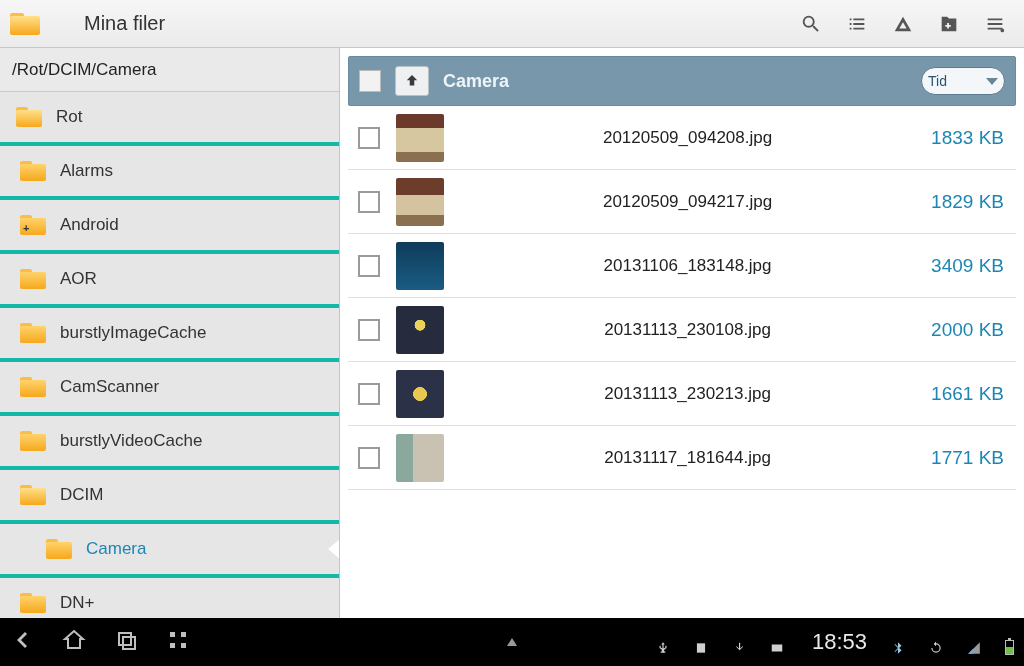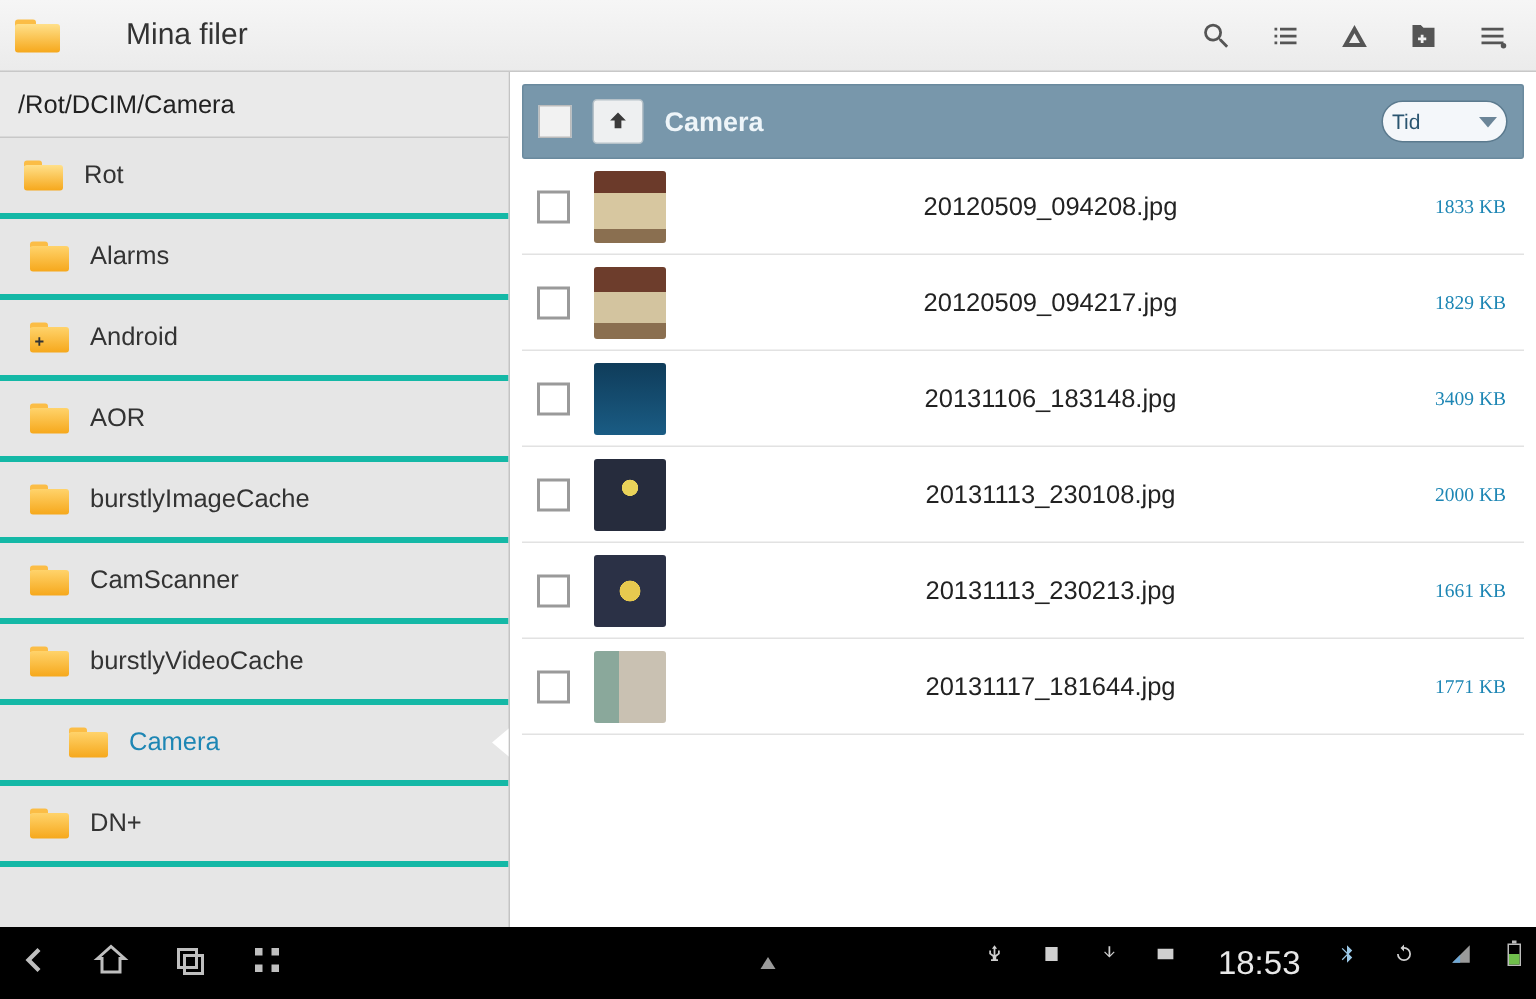--- a/index.html
+++ b/index.html
@@ -93,40 +93,40 @@
   .sort .tri { width:0;height:0;border-left:6px solid transparent;border-right:6px solid transparent;border-top:7px solid #6b8598;}
 
   .files { flex:1; overflow:hidden; padding:0 8px;text-align:center; }
   .file-row {
     height:64px; display:flex; align-items:center; gap:16px;
     border-bottom:1px solid #e2e2e2; padding:0 6px;
   }
   .file-row .chk { width:22px; height:22px; border:2px solid #9a9a9a; margin-left:4px;}
   .thumb { width:48px; height:48px; border-radius:2px; background:#888; overflow:hidden; position:relative;}
   .file-name { flex:1; font-size:17px; color:#222; }
-  .file-size { font-size:13px; color:#1d86b4; padding-right:6px;font-family:Liberation Serif, serif;}
+  .file-size { font-size:19px; color:#1d86b4; padding-right:6px;}
 
   
   .th-room1{background:linear-gradient(#6b3a2a 30%,#d7c7a0 30% 80%,#8a6f50 80%);}
   .th-room2{background:linear-gradient(#6d3d2c 35%,#d3c49f 35% 78%,#8a6f50 78%);}
   .th-blue{background:linear-gradient(#0f3c5a,#1a5c84);}
   .th-flower1{background:radial-gradient(circle at 50% 40%, #e9d35a 0 14%, transparent 15%),#262c3d;}
   .th-flower2{background:radial-gradient(circle at 50% 55%, #ecd65b 0 22%, transparent 23%),#2e344a;}
   .th-flower3{background:radial-gradient(circle at 50% 50%, #e7c94f 0 20%, transparent 21%),#2b3146;}
   .th-flower4{background:radial-gradient(circle at 50% 50%, #e7c94f 0 18%, transparent 19%),#2b3146;}
   .th-indoor{background:linear-gradient(90deg,#8aa89b 0 35%,#c9c1b2 35% 100%);}
 
   
   .navbar {
     height:48px; background:#000; color:#bfbfbf; display:flex; align-items:center;
     padding:0 10px; gap:28px; position:relative;
   }
   .navbar .nbtn svg{ width:24px; height:24px; fill:#bfbfbf; }
   .navbar .center-caret{ position:absolute; left:50%; transform:translateX(-50%);}
-  .navbar .status { position:absolute; right:10px; display:flex; align-items:flex-start; gap:24px; color:#d8d8d8; font-size:14px;}
+  .navbar .status { position:absolute; right:10px; display:flex; align-items:flex-end; gap:24px; color:#d8d8d8; font-size:14px;}
   .navbar .clock { font-size:22px; color:#e8e8e8; margin-left:4px;}
   .tinyicon{width:14px;height:14px;display:inline-block;}
   .tri-up{width:0;height:0;border-left:5px solid transparent;border-right:5px solid transparent;border-bottom:8px solid #9a9a9a;}
   .batt{width:9px;height:15px;border:1px solid #bcbcbc;position:relative;}
   .batt::before{content:"";position:absolute;top:-3px;left:2px;width:3px;height:2px;background:#bcbcbc;}
   .batt::after{content:"";position:absolute;bottom:0;left:0;width:100%;height:55%;background:#6fbf4b;}
 </style>
 </head>
 <body>
 
@@ -189,20 +189,24 @@
           <div class="folder-icon"></div>
           <span>burstlyImageCache</span>
         </div>
         <div class="tree-item depth1">
           <div class="folder-icon"></div>
           <span>CamScanner</span>
         </div>
         <div class="tree-item depth1">
           <div class="folder-icon"></div>
           <span>burstlyVideoCache</span>
+        </div>
+        <div class="tree-item depth1">
+          <div class="folder-icon open"></div>
+          <span>DCIM</span>
         </div>
         <div class="tree-item depth2 active">
           <div class="folder-icon"></div>
           <span>Camera</span>
         </div>
         <div class="tree-item depth1">
           <div class="folder-icon"></div>
           <span>DN+</span>
         </div>
       </div>

